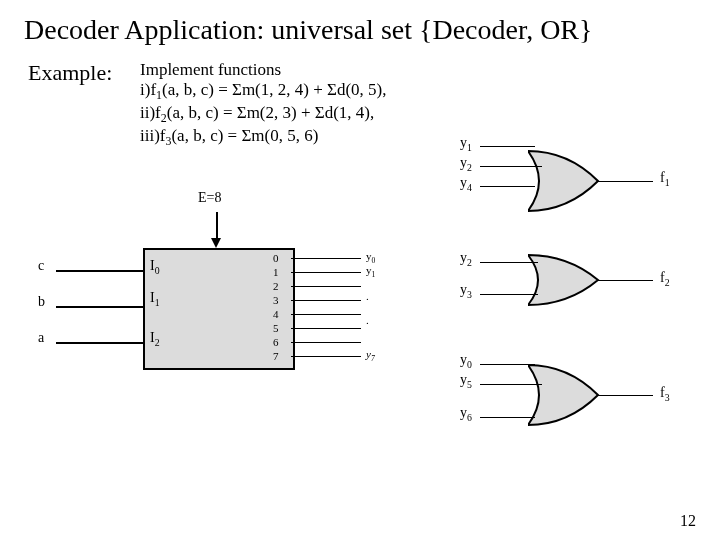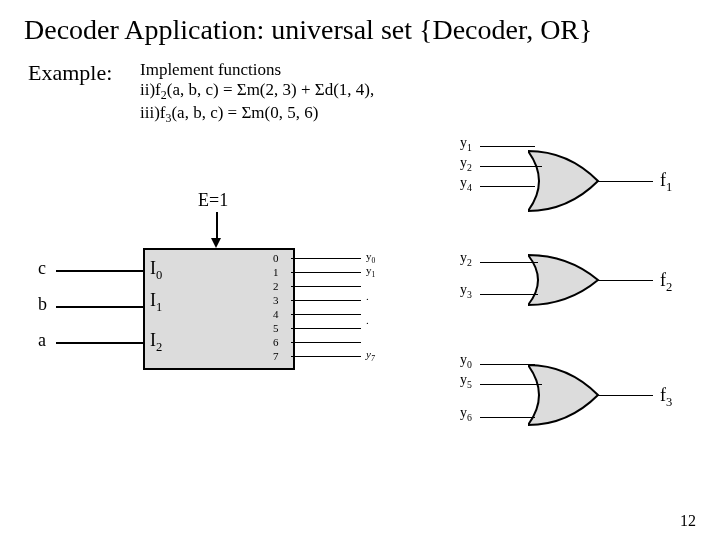--- a/index.html
+++ b/index.html
@@ -45,21 +45,21 @@
 
   
   .diagram {
     position: absolute;
     left: 28px;
     top: 190px;
     width: 664px;
     height: 320px;
   }
   .line { position: absolute; background: #000; }
-  .dlabel { position: absolute; font-size: 18px; }
+  .dlabel { position: absolute; font-size: 14px; }
   .dlabel.small { font-size: 11px; }
   .dlabel.med { font-size: 14px; }
   .box {
     position: absolute;
     background: #dcdcdc;
     border: 2px solid #000;
   }
   .arrowhead {
     position: absolute;
     width: 0; height: 0;
@@ -80,31 +80,34 @@
 
 <div class="slide">
 
   <div class="title">Decoder Application: universal set {Decoder, OR}</div>
 
   <div class="example-label">Example:</div>
 
   <div class="funcs">
     <div>Implement functions</div>
     <div>
+      <span>i)f</span><span class="sub">1</span><span>(a, b, c) = Σm(1, 2, 4) + Σd(0, 5),</span>
+    </div>
+    <div>
       <span>ii)f</span><span class="sub">2</span><span>(a, b, c) = Σm(2, 3) + Σd(1, 4),</span>
     </div>
     <div>
       <span>iii)f</span><span class="sub">3</span><span>(a, b, c) = Σm(0, 5, 6)</span>
     </div>
   </div>
 
 
   <div class="diagram">
 
-    <div class="dlabel" style="left:170px; top:0px;">E=1</div>
+    <div class="dlabel" style="left:170px; top:0px;">E=8</div>
     <div class="line" style="left:188px; top:22px; width:2px; height:28px;"></div>
     <div class="arrowhead" style="left:183px; top:48px;"></div>
 
     <div class="box" style="left:115px; top:58px; width:148px; height:118px;"></div>
 
     <div class="dlabel" style="left:10px; top:68px;">c</div>
     <div class="line" style="left:28px; top:80px; width:87px; height:2px;"></div>
     <div class="dlabel" style="left:122px; top:68px;"><span>I</span><span class="sub">0</span></div>
 
     <div class="dlabel" style="left:10px; top:104px;">b</div>

